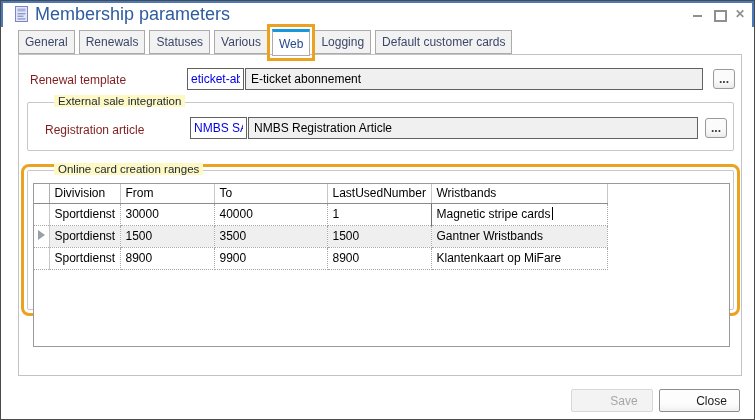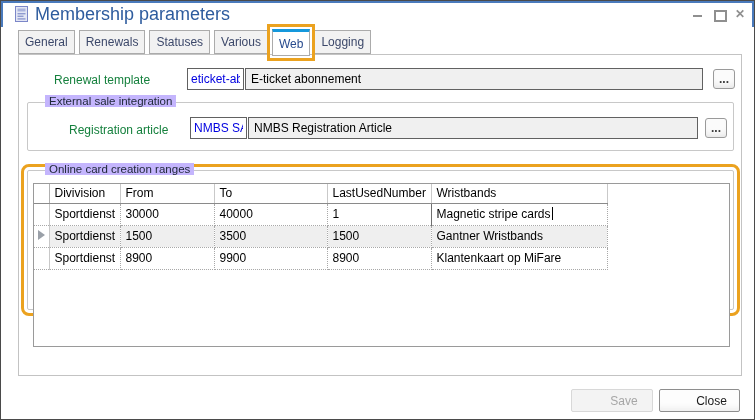--- a/index.html
+++ b/index.html
@@ -34,38 +34,38 @@
   .tab.active {
     background:#fff; height:27px; line-height:24px; position:relative; z-index:4;
     border-top:3px solid #1598dc; margin-bottom:-2px; color:#274a8d;
     outline:3px solid #eba21f; outline-offset:2px;
   }
   
   .panel {
     position:absolute; left:17px; top:53px; width:724px; height:322px;
     background:#fff; border:1px solid #c3c3c3; z-index:1;
   }
-  .lbl { position:absolute; white-space:nowrap; color:#15803d;margin-left:24px; }
+  .lbl { position:absolute; white-space:nowrap; color:#7f1d1d; }
   .field-code {
     position:absolute; height:22px; border:1px solid #616161; background:#fff;
     color:#0000e0; font-size:12px; padding:0 3px; font-family:"Liberation Sans",sans-serif;
     overflow:hidden; white-space:nowrap; border-radius:0; outline:none;
   }
   .field-name {
     position:absolute; height:22px; border:1px solid #616161; background:#f0f0f0;
     color:#000; line-height:20px; padding:0 5px; overflow:hidden; white-space:nowrap;
   }
   .browse-btn {
     position:absolute; width:22px; height:20px; border:1px solid #9a9a9a; border-radius:3px;
     background:#fbfbfb; color:#3a3a3a; font-weight:bold; text-align:center; line-height:12px;
     font-size:12px; cursor:default; box-shadow: inset 0 -6px 8px -6px #d8d8d8;
   }
   .groupbox { position:absolute; border:1px solid #c8c8c8; border-radius:2px; background:#fff; }
   .groupbox > .legend {
-    position:absolute; top:-8px; left:17px; background:#c4b5fd; padding:0 4px;
+    position:absolute; top:-8px; left:26px; background:#fef9c3; padding:0 4px;
     font-size:11.5px; color:#20293a; white-space:nowrap;
   }
   .ranges-group { outline:3px solid #eba21f; outline-offset:3px; }
   
   .grid-wrap {
     position:absolute; left:5px; top:12px; width:697px; height:164px;
     border:1px solid #9a9a9a; background:#fff; overflow:hidden;
   }
   table.grid { border-collapse:collapse; table-layout:fixed; width:100%; font-size:12px; color:#000; }
   table.grid th {
@@ -119,20 +119,21 @@
     </span>
   </div>
 
   <div class="tabstrip">
     <span class="tab">General</span>
     <span class="tab">Renewals</span>
     <span class="tab">Statuses</span>
     <span class="tab">Various</span>
     <span class="tab active">Web</span>
     <span class="tab">Logging</span>
+    <span class="tab">Default customer cards</span>
   </div>
 
   <div class="panel">
 
     <span class="lbl" style="left:11px; top:18px;">Renewal template</span>
     <input class="field-code" style="left: 168px; top: 13px; width: 57px;" value="eticket-abo">
     <div class="field-name" style="left:226px; top:13px; width:458px;">E-ticket abonnement</div>
     <button class="browse-btn" style="left:694px; top:14px;">...</button>
 
     <div class="groupbox" style="left:8px; top:47px; width:707px; height:49px;">

